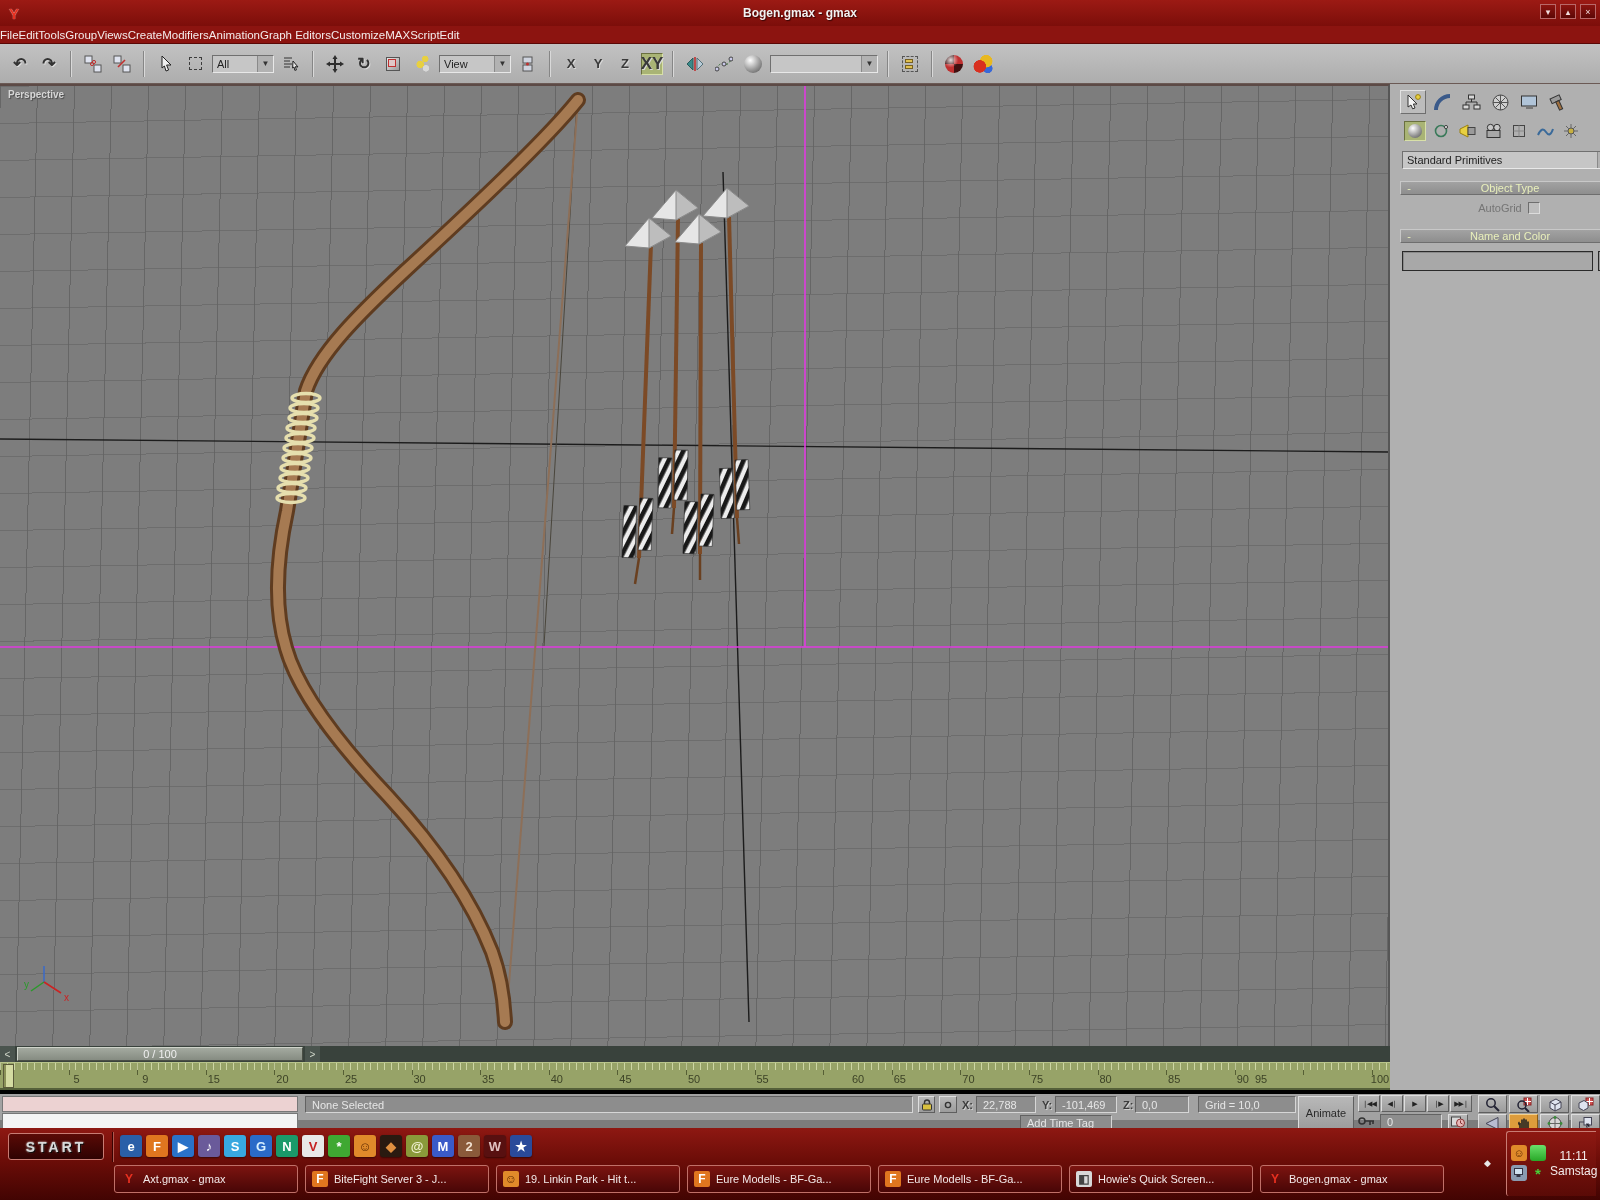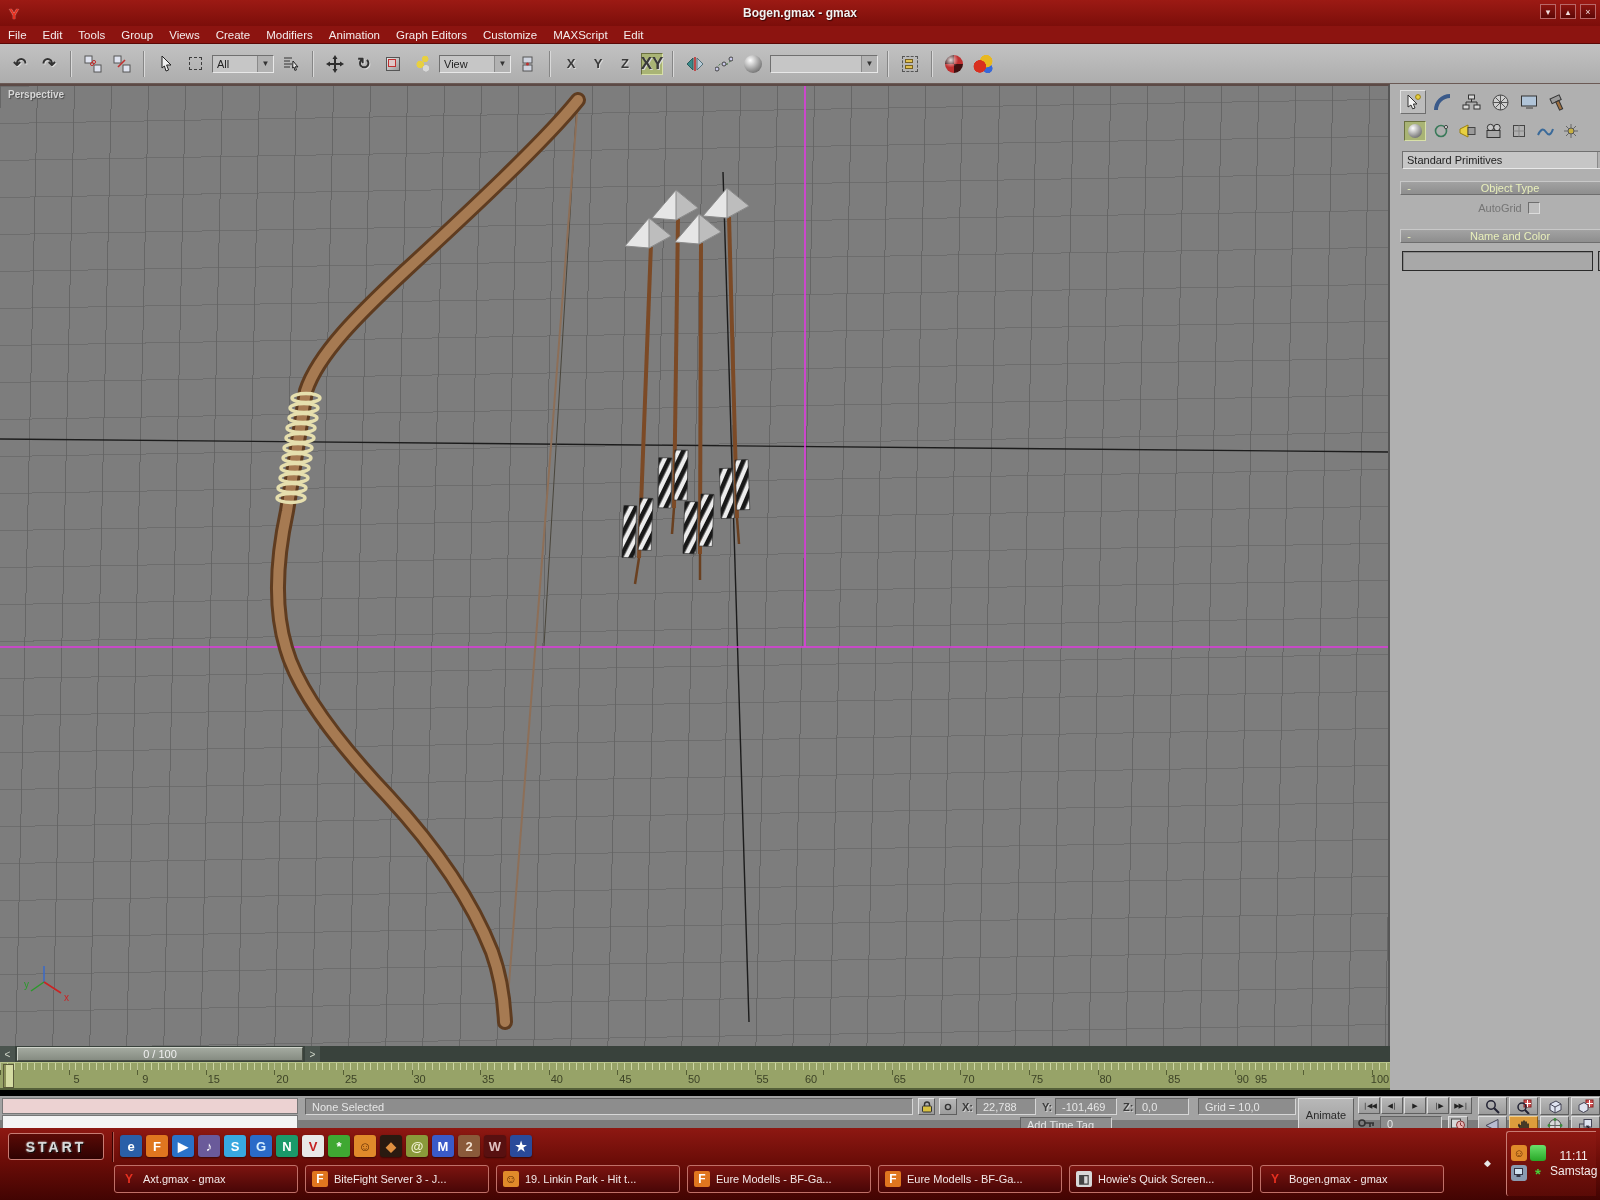--- a/index.html
+++ b/index.html
@@ -8,21 +8,21 @@
   #root{position:relative;width:1600px;height:1200px}
   .abs{position:absolute}
 
   
   .titlebar{left:0;top:0;width:1600px;height:26px;background:linear-gradient(180deg,#9c1a14,#7c0e0a);display:flex;align-items:center;color:#f2f2f2}
   .app-icon{width:18px;height:18px;margin-left:5px;font-weight:bold;font-size:15px;color:#e83020;text-shadow:0 0 1px #fff;display:flex;align-items:center;justify-content:center}
   .win-title{position:absolute;left:0;right:0;text-align:center;font-weight:bold;font-size:12px;text-shadow:1px 1px 1px #3a0404}
   .win-btns{position:absolute;right:4px;top:4px;display:flex;gap:4px}
   .win-btn{width:16px;height:15px;background:linear-gradient(#8c1410,#5c0806);border:1px solid #b86868;color:#f0dede;font-size:9px;display:flex;align-items:center;justify-content:center;cursor:default}
   .menubar{left:0;top:26px;width:1600px;height:18px;background:#8c1410;border-bottom:1px solid #5a0806;display:flex;align-items:center;color:#f4ecec;font-size:11.5px}
-  .menu-item{padding:0 8px}
+  .menu-item{padding:0 0}
 
   
   .toolbar{left:0;top:44px;width:1600px;height:40px;background:linear-gradient(#c2c2c2,#adadad);display:flex;align-items:center;padding-left:8px;gap:5px;border-bottom:1px solid #6b5a55}
   .tbi{width:24px;height:24px;display:flex;align-items:center;justify-content:center;color:#2e2e2e}
   .tbi svg{display:block}
   .glyph{font-size:16px;font-weight:bold;color:#333;text-shadow:1px 1px 0 #dcdcdc}
   .tb-sep{width:2px;height:26px;border-left:1px solid #868686;border-right:1px solid #d9d9d9;margin:0 4px}
   .combo{height:18px;background:#cdcdcd;border:1px solid;border-color:#707070 #e8e8e8 #e8e8e8 #707070;display:flex;align-items:center}
   .combo .cv{flex:1;padding:0 4px;color:#222;background:#c6c6c6;height:100%;display:flex;align-items:center}
   .combo .dd{width:16px;height:100%;background:#b2b2b2;border-left:1px solid #8a8a8a;display:flex;align-items:center;justify-content:center;font-size:8px;color:#333}
@@ -67,21 +67,21 @@
 
   
   .timeslider{left:0;top:1046px;width:1390px;height:16px;background:#39423c;display:flex;align-items:stretch}
   .ts-arrow{width:15px;background:#4a544e;color:#cfd6c8;display:flex;align-items:center;justify-content:center;font-size:10px}
   .ts-thumb{width:286px;margin:1px 2px;background:linear-gradient(#a4aaa0,#868c82);border:1px solid;border-color:#cfd4ca #4a4f46 #4a4f46 #cfd4ca;color:#f0f0f0;display:flex;align-items:center;justify-content:center}
   .ruler{left:0;top:1062px;width:1390px;height:28px;background:#97a368;border-top:1px solid #b8c48a;border-bottom:2px solid #55603a;background-image:repeating-linear-gradient(90deg,rgba(222,230,184,.75) 0 1px,transparent 1px 6.86px),repeating-linear-gradient(90deg,rgba(70,78,40,.8) 0 1px,transparent 1px 68.6px);background-size:100% 7px,100% 12px;background-repeat:no-repeat}
   .tick-num{position:absolute;top:10px;transform:translateX(-50%);color:#3c4226;font-size:11px}
   .frame-marker{position:absolute;left:3px;top:1px;width:11px;height:24px;background:#d4dba2;border:1px solid #5a5a3a;box-shadow:inset 2px 0 0 #8a9158}
 
   
-  .statusbar{left:0;top:1090px;width:1600px;height:30px;background:#a2a2a2;border-top:6px solid #000000;color:#e6e6e6}
+  .statusbar{left:0;top:1090px;width:1600px;height:30px;background:#a2a2a2;border-top:4px solid #000000;color:#e6e6e6}
   .sunken{background:#8d8d8d;border:1px solid;border-color:#626262 #d6d6d6 #d6d6d6 #626262;display:flex;align-items:center;padding:0 6px}
   .raised{background:linear-gradient(#b8b8b8,#9c9c9c);border:1px solid;border-color:#dedede #5f5f5f #5f5f5f #dedede;display:flex;align-items:center;justify-content:center}
   .listener-pink{left:2px;top:2px;width:296px;height:16px;background:#ecd2d2;border:1px solid #777}
   .listener-white{left:2px;top:19px;width:296px;height:16px;background:#f4f4f4;border:1px solid #777}
   .coord-lab{position:absolute;top:5px;color:#3c3c3c;font-weight:bold;text-shadow:1px 1px 0 #cfcfcf}
   .navbtn{width:29px;height:18px}
   .playbtn{width:22px;height:17px;font-size:7px;color:#222;letter-spacing:-1px}
   .panhl{background:#dd9c3c !important;border-color:#f2d08c #8a5a10 #8a5a10 #f2d08c !important}
 
   
@@ -456,21 +456,21 @@
       <span class="tick-num" style="left: 145.2px;">9</span>
       <span class="tick-num" style="left: 213.8px;">15</span>
       <span class="tick-num" style="left: 282.4px;">20</span>
       <span class="tick-num" style="left: 351px;">25</span>
       <span class="tick-num" style="left: 419.6px;">30</span>
       <span class="tick-num" style="left: 488.2px;">35</span>
       <span class="tick-num" style="left: 556.8px;">40</span>
       <span class="tick-num" style="left: 625.4px;">45</span>
       <span class="tick-num" style="left: 694px;">50</span>
       <span class="tick-num" style="left: 762.6px;">55</span>
-      <span class="tick-num" style="left: 811px;">60</span>
+      <span class="tick-num" style="left: 858px;">60</span>
       <span class="tick-num" style="left: 899.8px;">65</span>
       <span class="tick-num" style="left: 968.4px;">70</span>
       <span class="tick-num" style="left: 1037px;">75</span>
       <span class="tick-num" style="left: 1105.6px;">80</span>
       <span class="tick-num" style="left: 1174.2px;">85</span>
       <span class="tick-num" style="left: 1242.8px;">90</span>
       <span class="tick-num" style="left: 1261px;">95</span>
       <span class="tick-num" style="left: 1380px;">100</span>
     </div>
 

